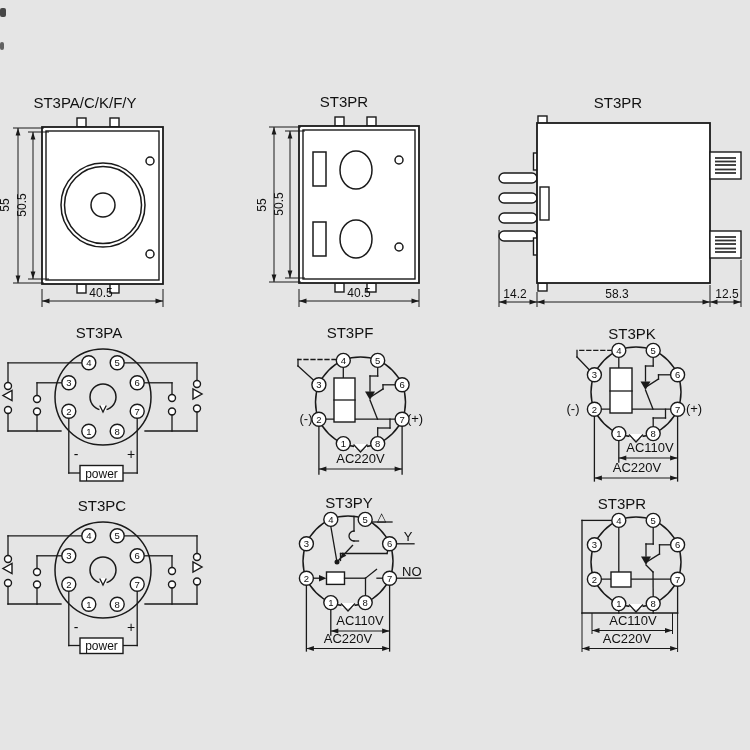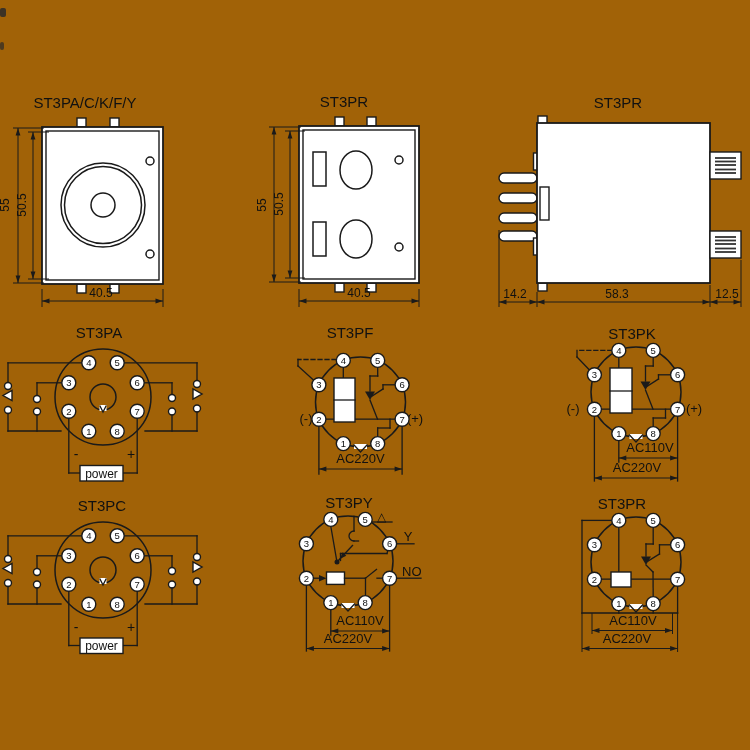--- a/index.html
+++ b/index.html
@@ -1,16 +1,16 @@
 <!DOCTYPE html>
 <html><head>
 <meta charset="utf-8">
 <style>
   html,body{margin:0;padding:0;background:#fff;}
-  .canvas{position:relative;width:750px;height:750px;background:#a16207;overflow:hidden;}
+  .canvas{position:relative;width:750px;height:750px;background:#e5e5e5;overflow:hidden;}
   svg{position:absolute;left:0;top:0;}
   svg text{font-family:"Liberation Sans",sans-serif;fill:#111;}
   .t15{font-size:15px;}
   .t13{font-size:13px;}
   .t12{font-size:12px;}
   .t14{font-size:14px;}
   .t95{font-size:9.5px;}
   .mid{text-anchor:middle;}
   .w{stroke:#1a1a1a;stroke-width:1.3;fill:none;stroke-linecap:square;}
   .o{stroke:#1a1a1a;stroke-width:1.8;fill:#fff;}

